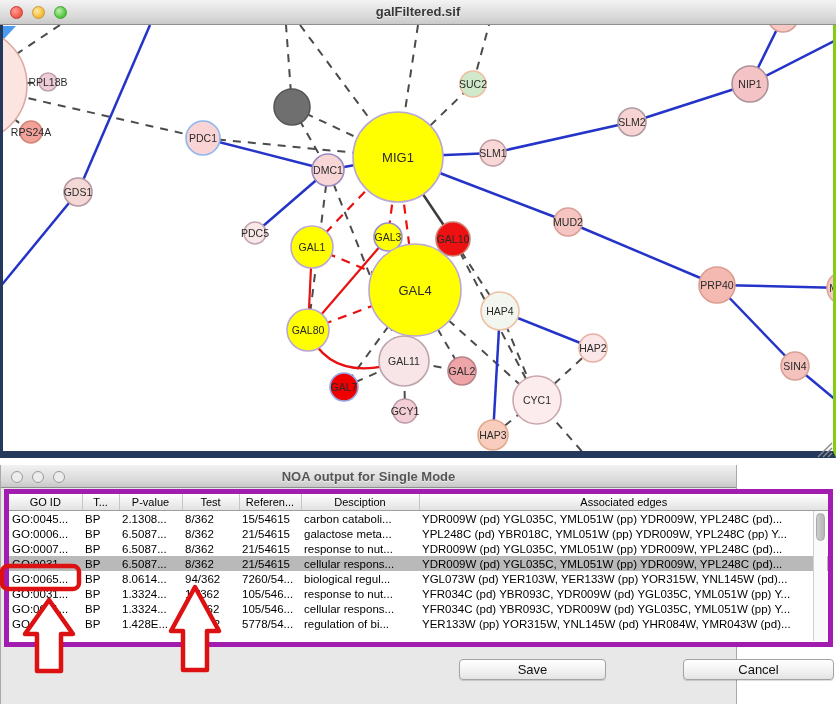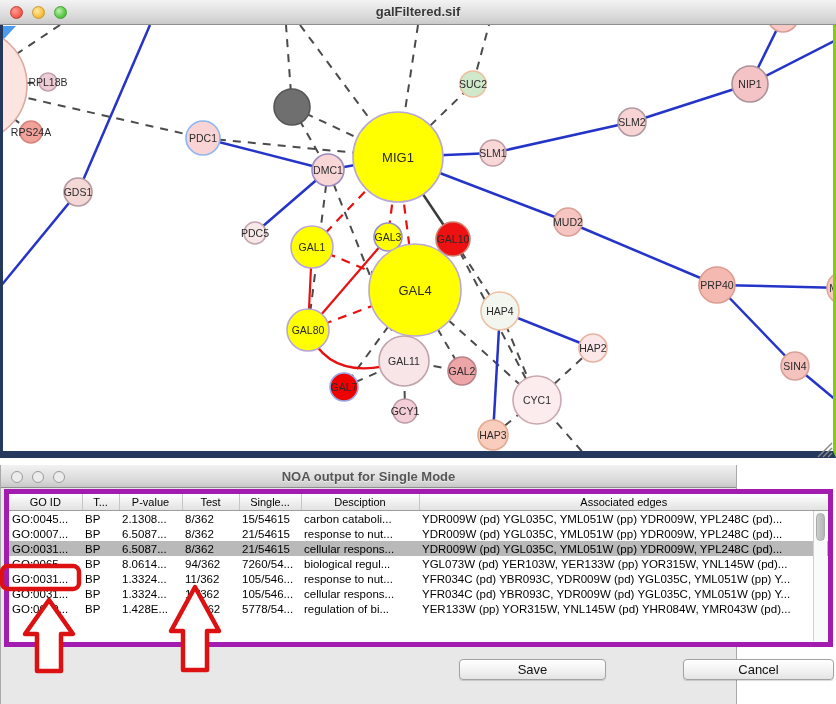--- a/index.html
+++ b/index.html
@@ -205,34 +205,43 @@
           <col style="width: 62px;">
           <col style="width: 118px;">
           <col>
         </colgroup>
       <thead>
           <tr id="head-row">
             <th>GO ID</th>
             <th>T...</th>
             <th>P-value</th>
             <th>Test</th>
-            <th>Single...</th>
+            <th>Referen...</th>
             <th>Desciption</th>
             <th>Associated edges</th>
           </tr>
         </thead>
       <tbody id="body-rows">
           <tr>
             <td>GO:0045...</td>
             <td>BP</td>
             <td>2.1308...</td>
             <td>8/362</td>
             <td>15/54615</td>
             <td>carbon cataboli...</td>
             <td>YDR009W (pd) YGL035C, YML051W (pp) YDR009W, YPL248C (pd)...</td>
+          </tr>
+          <tr>
+            <td>GO:0006...</td>
+            <td>BP</td>
+            <td>6.5087...</td>
+            <td>8/362</td>
+            <td>21/54615</td>
+            <td>galactose meta...</td>
+            <td>YPL248C (pd) YBR018C, YML051W (pp) YDR009W, YPL248C (pp) Y...</td>
           </tr>
           <tr>
             <td>GO:0007...</td>
             <td>BP</td>
             <td>6.5087...</td>
             <td>8/362</td>
             <td>21/54615</td>
             <td>response to nut...</td>
             <td>YDR009W (pd) YGL035C, YML051W (pp) YDR009W, YPL248C (pd)...</td>
           </tr>

